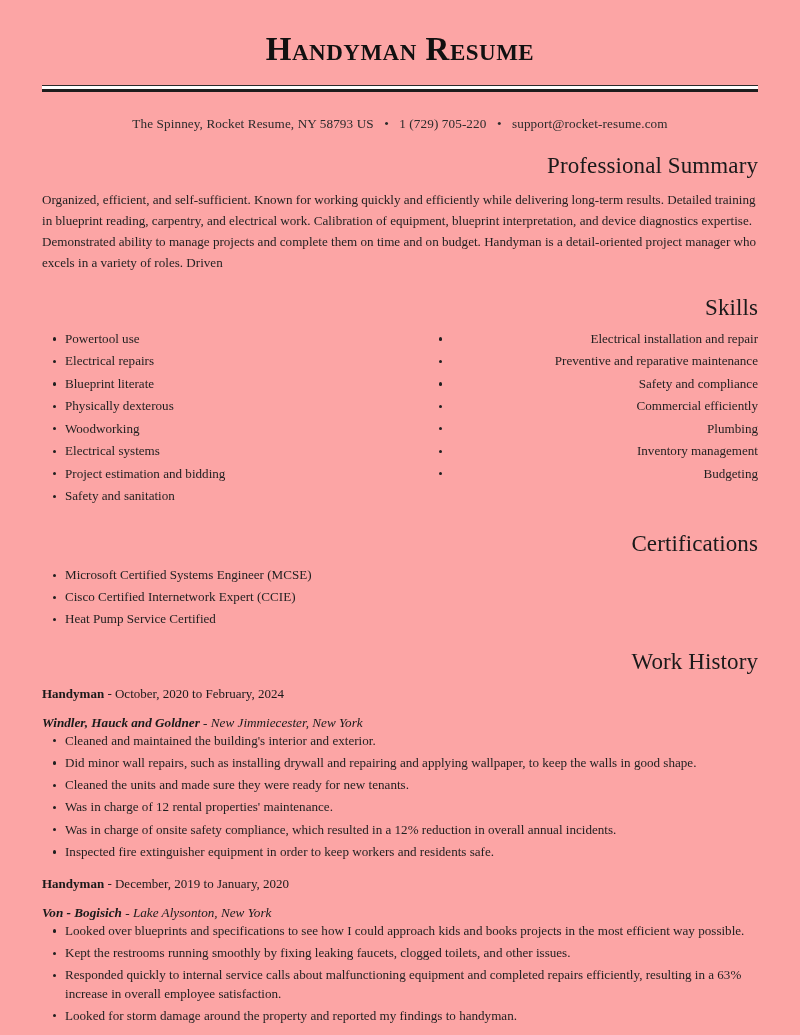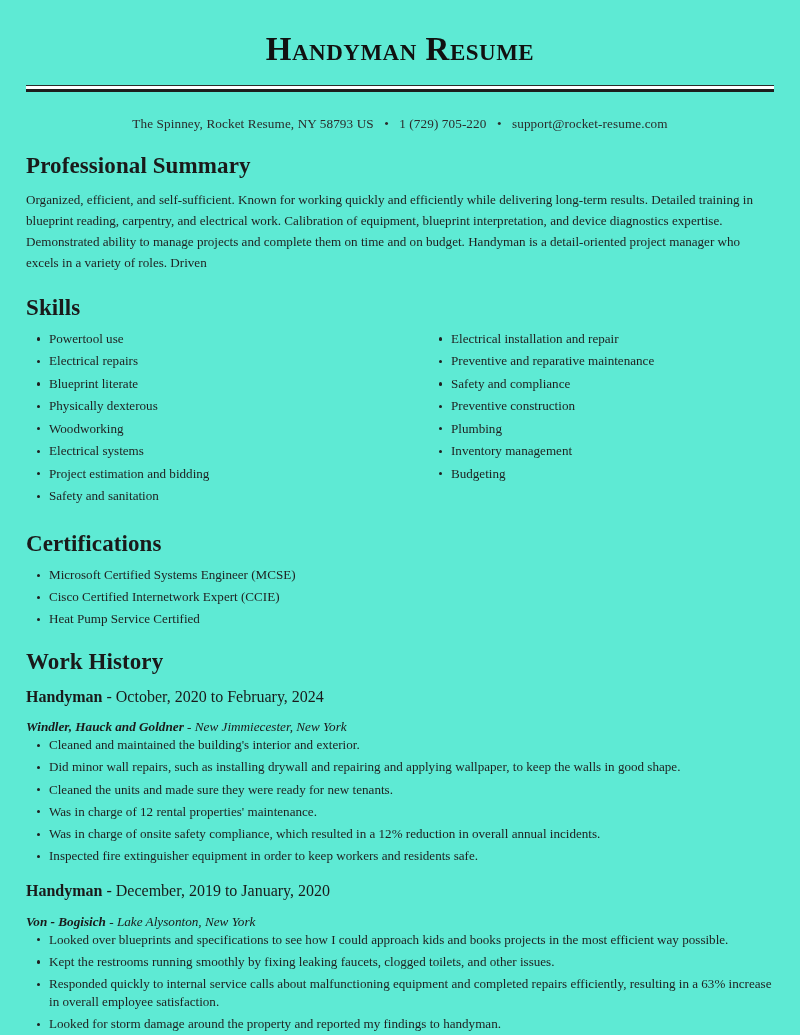--- a/index.html
+++ b/index.html
@@ -10,23 +10,23 @@
   body {
     width: 800px;
     height: 1035px;
     font-family: "Liberation Serif", "DejaVu Serif", serif;
     color: #1a1a1a;
     overflow: hidden;
   }
   .page {
     width: 800px;
     height: 1035px;
-    background: #5eead4;
+    background: #fca5a5;
     box-sizing: border-box;
-    padding: 0 26px;
+    padding: 0 42px;
     position: relative;
   }
 
   
   .resume-title {
     text-align: center;
     font-family: "Liberation Serif", "DejaVu Serif", serif;
     font-weight: bold;
     font-size: 33px;
     font-variant: small-caps;
@@ -66,25 +66,26 @@
     padding: 0 7px;
     color: #2b2b2b;
   }
 
   
   .section {
     margin-top: 21px;
   }
   .section-heading {
     font-size: 23px;
-    font-weight: bold;
+    font-weight: normal;
     color: #1a1a1a;
     margin: 0 0 9px 0;
     line-height: 1.15;
     letter-spacing: 0.1px;
+    text-align: right;
   }
   .summary-text {
     font-size: 13.1px;
     line-height: 1.62;
     color: #1f1f1f;
     margin: 0;
     text-align: left;
   }
 
   
@@ -116,39 +117,40 @@
   .skills-cols {
     display: flex;
     width: 100%;
   }
   .skills-col {
     width: 50%;
     box-sizing: border-box;
   }
   .skills-col.right {
     padding-left: 28px;
+    text-align: right;
   }
   .skills-cols ul.bullets > li {
     margin-bottom: 4.4px;
   }
 
   
   .certs ul.bullets > li {
     margin-bottom: 4px;
   }
 
   
   .job {
     margin-top: 14px;
   }
   .job:first-of-type {
     margin-top: 0;
   }
   .job-line1 {
-    font-size: 16px;
+    font-size: 13px;
     line-height: 1.45;
     color: #1a1a1a;
     font-family: Liberation Serif, serif;
   }
   .job-title {
     font-weight: bold;
   }
   .job-dash {
     color: #1a1a1a;
   }
@@ -215,21 +217,21 @@
           <li>Electrical systems</li>
           <li>Project estimation and bidding</li>
           <li>Safety and sanitation</li>
         </ul>
       </div>
       <div class="skills-col right">
         <ul class="bullets">
           <li>Electrical installation and repair</li>
           <li>Preventive and reparative maintenance</li>
           <li>Safety and compliance</li>
-          <li>Preventive construction</li>
+          <li>Commercial efficiently</li>
           <li>Plumbing</li>
           <li>Inventory management</li>
           <li>Budgeting</li>
         </ul>
       </div>
     </div>
   </div>
 
   <div class="section certs">
     <h2 class="section-heading">Certifications</h2>

